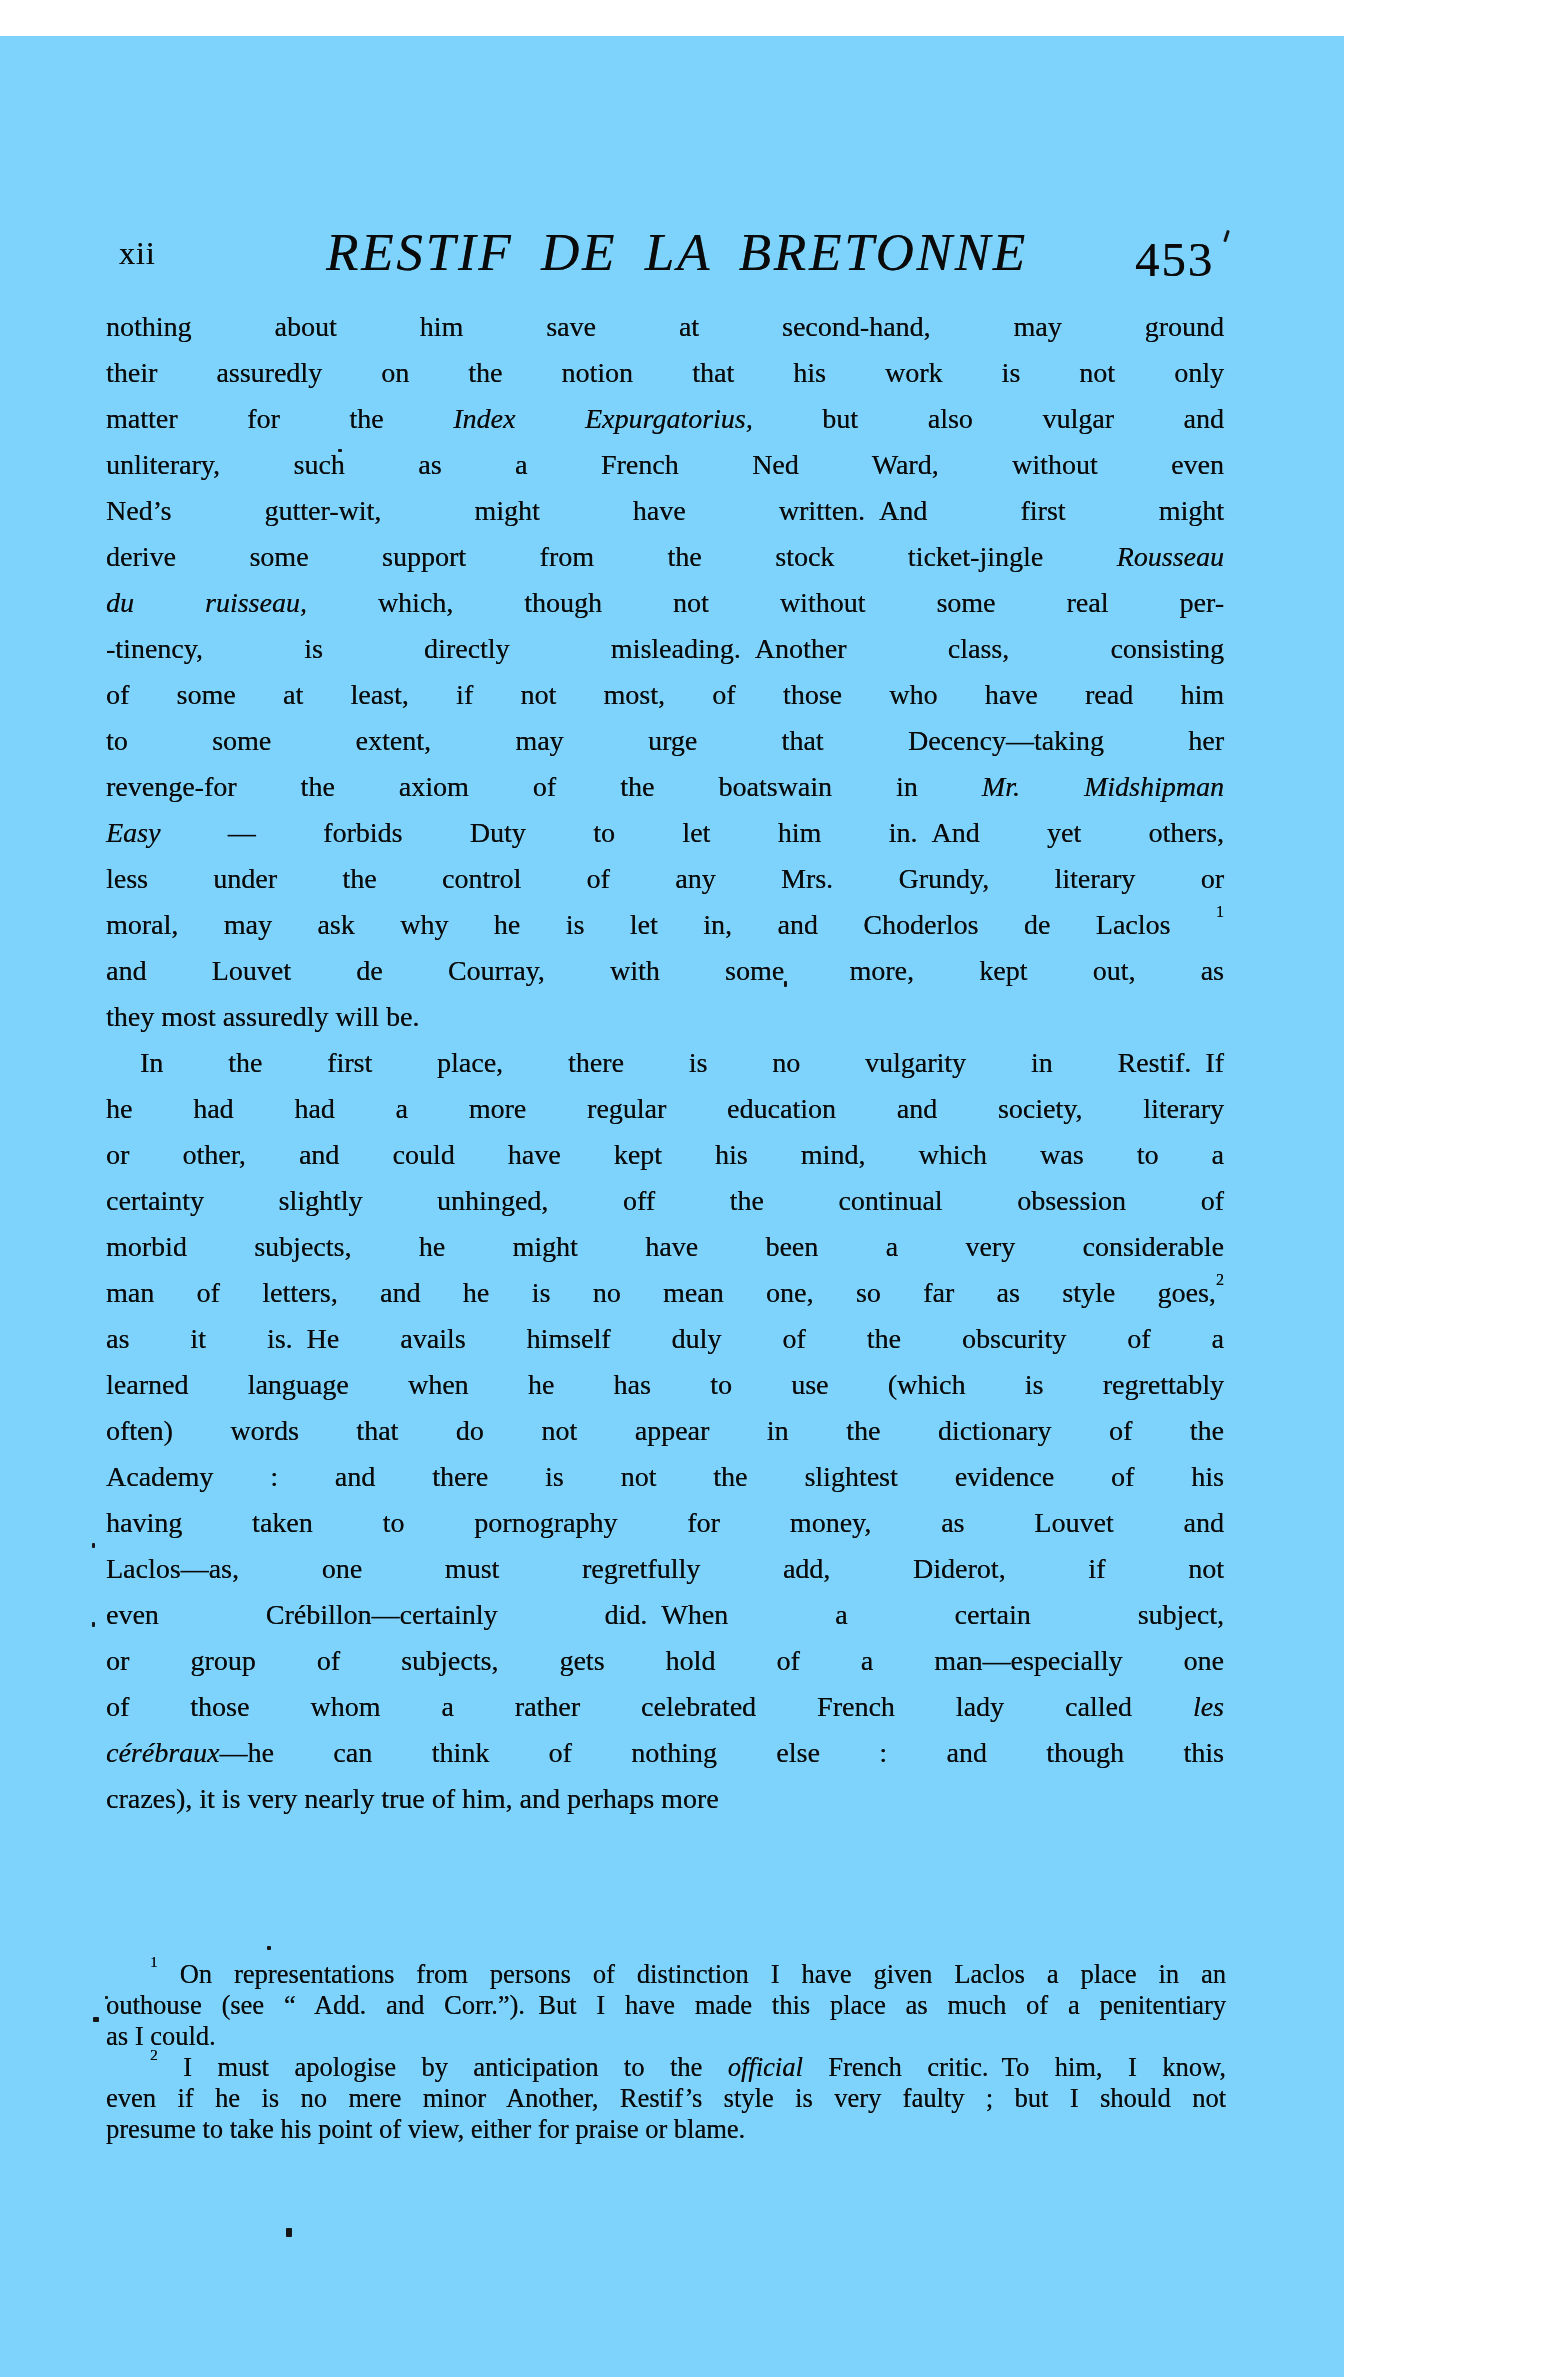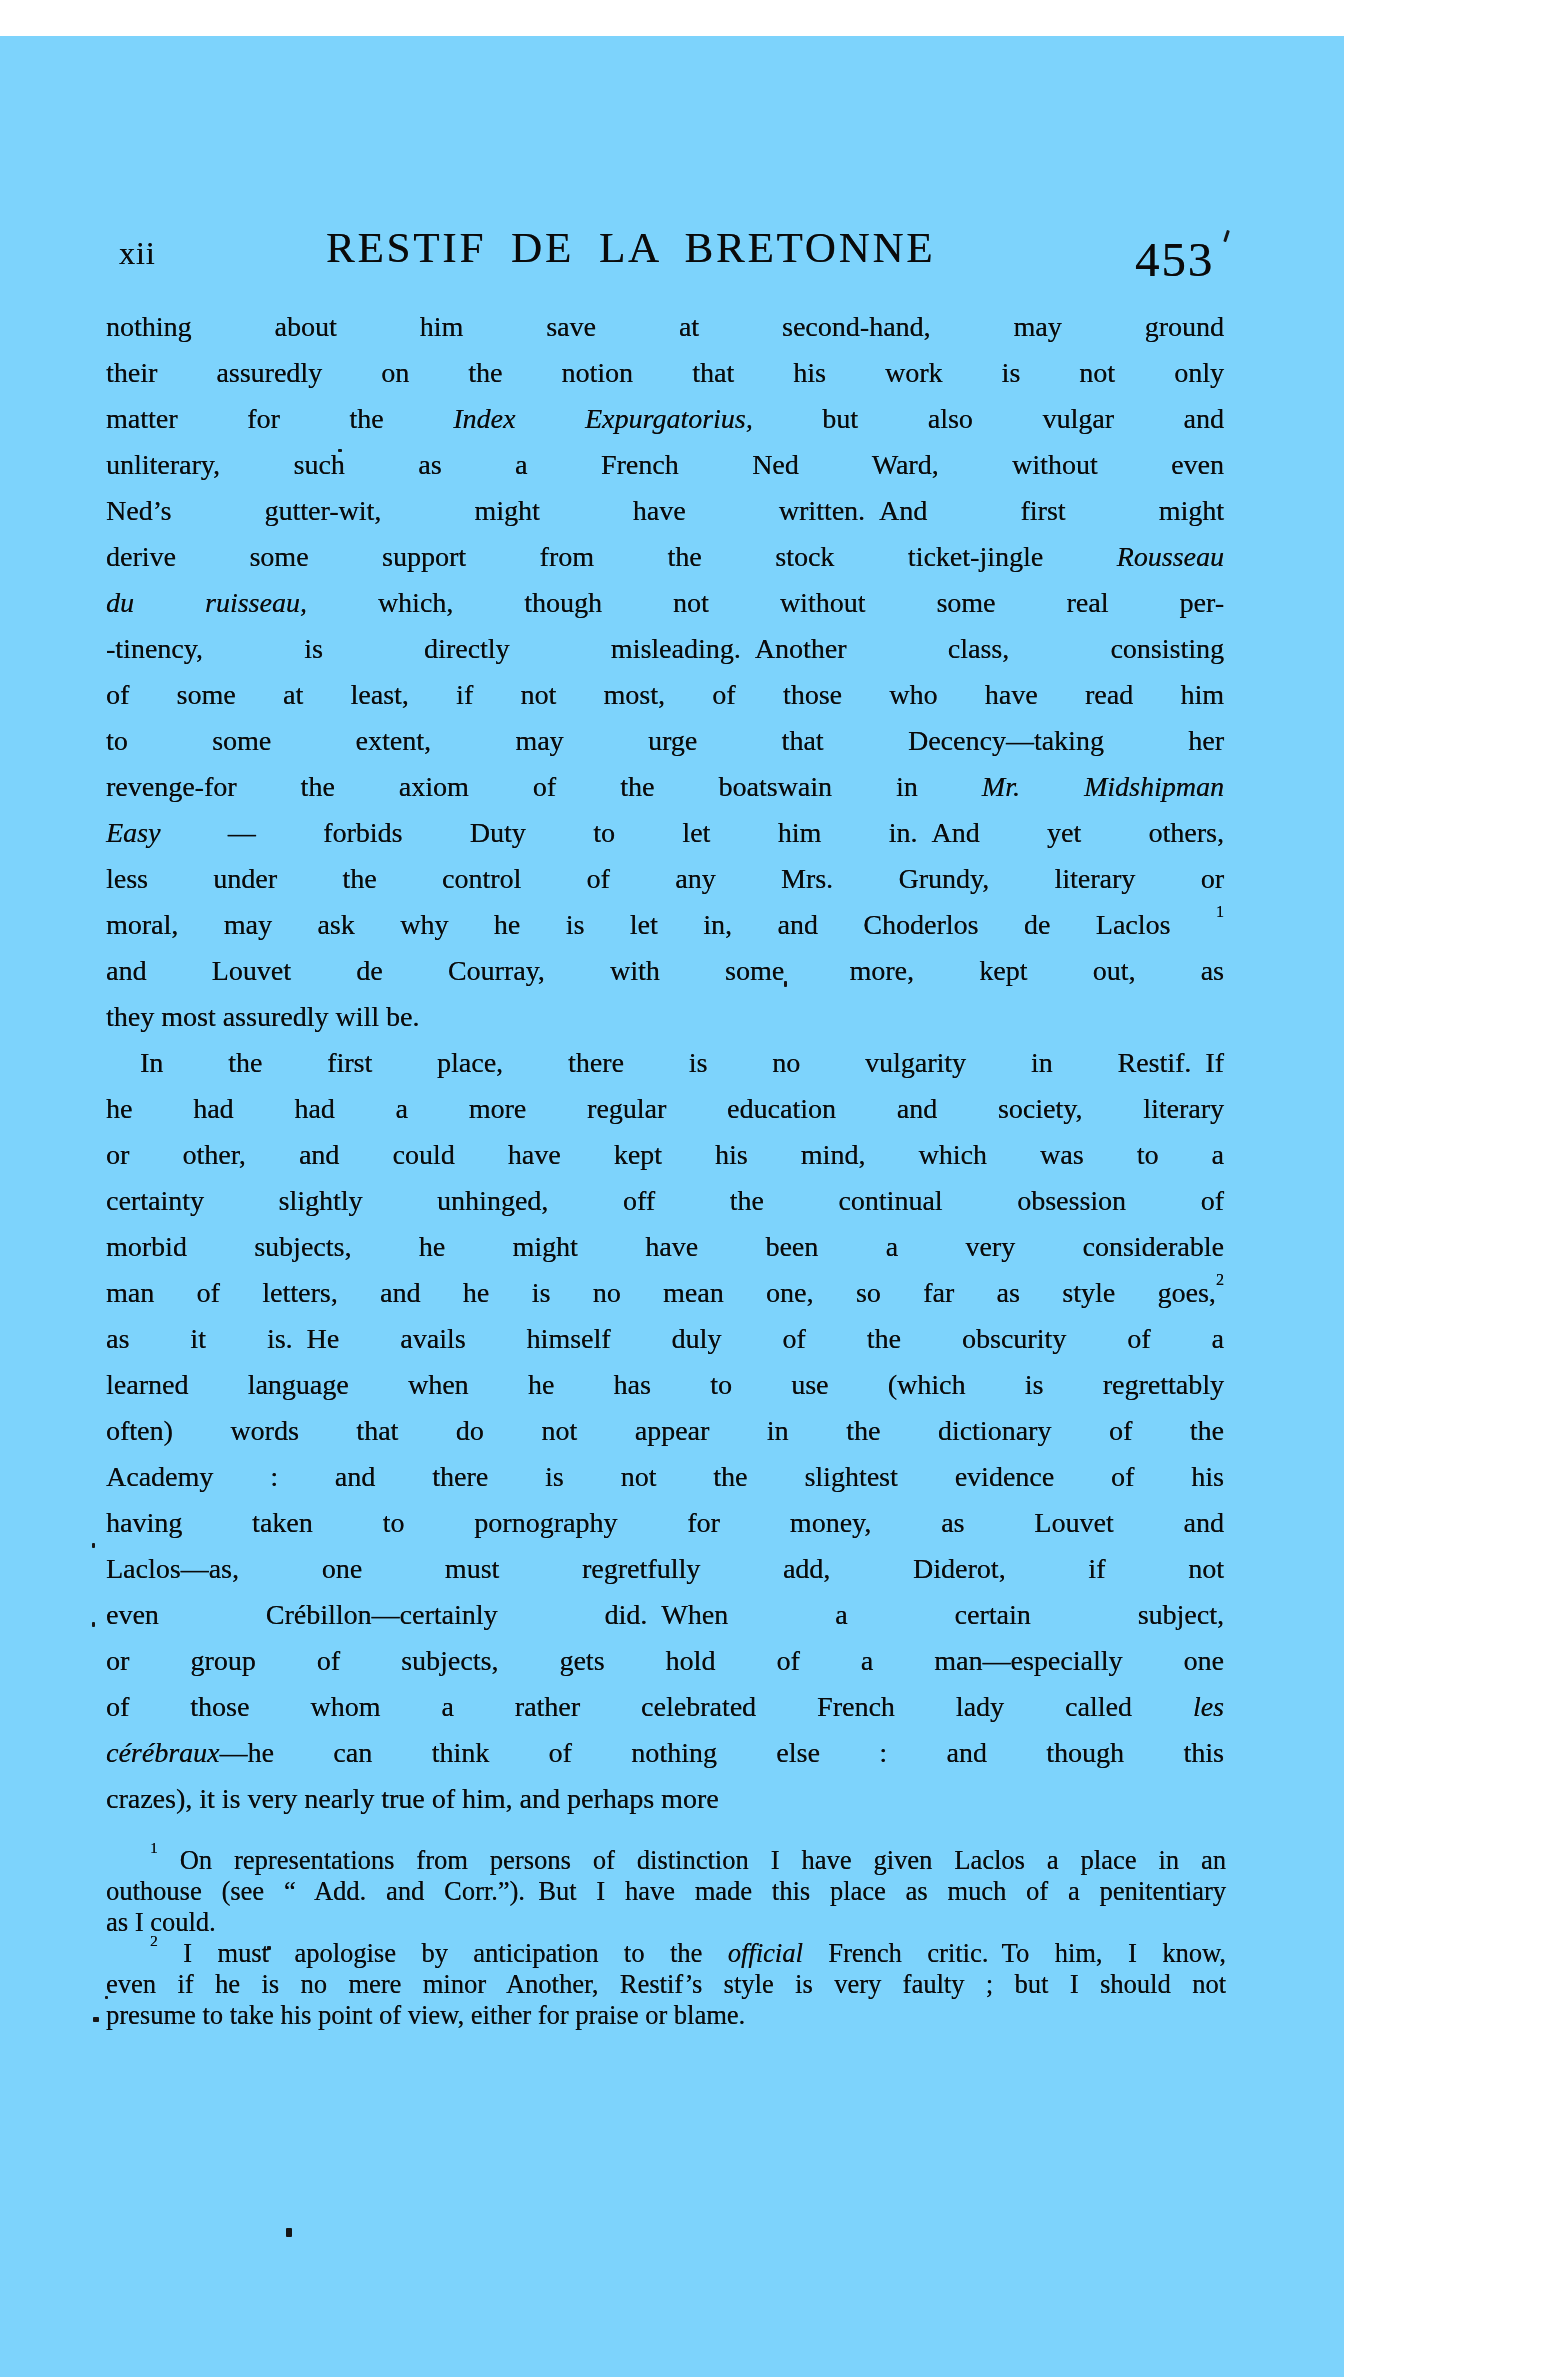--- a/index.html
+++ b/index.html
@@ -13,37 +13,38 @@
     text-shadow:0.2px 0.2px 0.4px rgba(0,0,0,0.7);
     margin-top:36px;
   }
   
   .folio{
     position:absolute;left:119px;top:201px;
     font-size:32px;line-height:1;letter-spacing:0.9px;
   }
   .running-title{
     position:absolute;left:326px;top:190px;
-    font-size:43px;line-height:1;
+    font-size:53px;line-height:1;
     letter-spacing:2.8px;word-spacing:11.4px;
     white-space:nowrap;
+    font-style:italic;
   }
   .page-number{
     position:absolute;left:1135px;top:199px;
     font-size:49px;line-height:1;letter-spacing:1.9px;
   }
   
   .body-text{
     position:absolute;left:106px;top:268px;width:1118px;
     font-size:28px;line-height:46px;
   }
   .body-text .line{height:46px;}
   
   .footnotes{
-    position:absolute;left:106px;top:1809px;width:1120px;
+    position:absolute;left:106px;top:1923px;width:1120px;
     font-size:26.5px;line-height:31px;
   }
   .footnotes .line{height:31px;}
   
   .line{
     text-align:justify;
     text-align-last:justify;
     white-space:normal;
     overflow:visible;
   }

